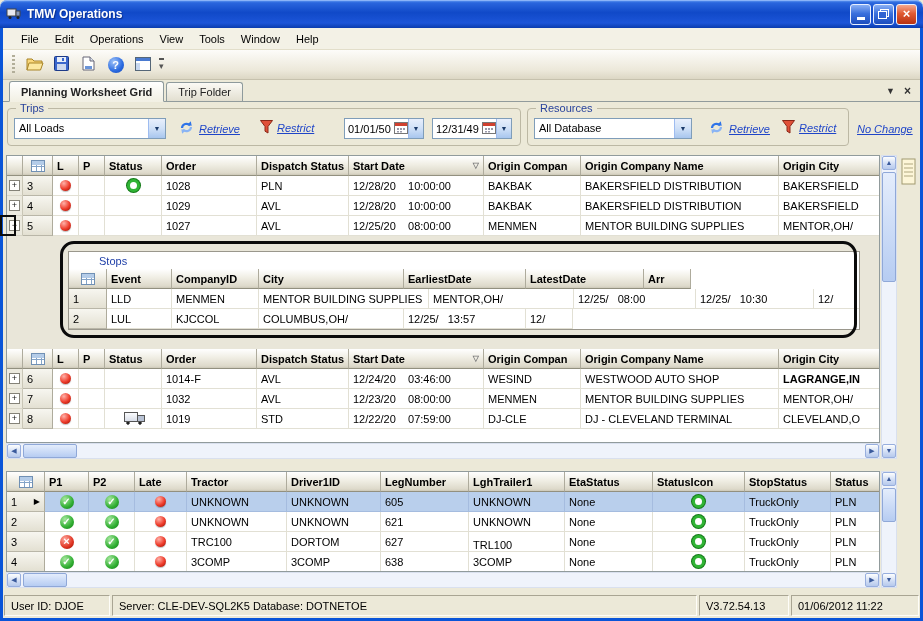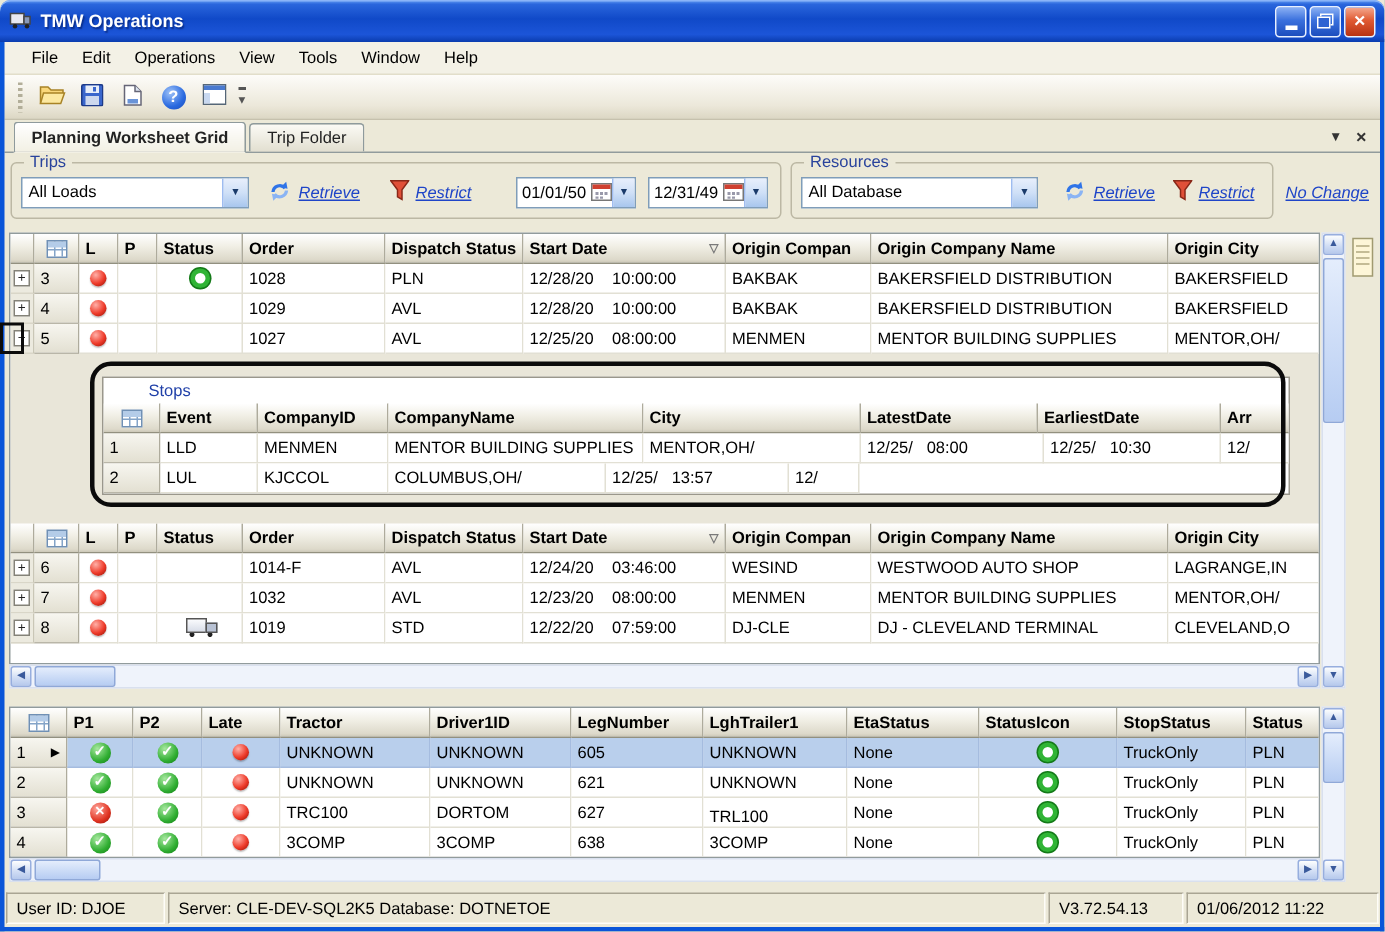--- a/index.html
+++ b/index.html
@@ -338,31 +338,28 @@
         <div class="hrow" id="stopsHeader">
             <div class="hc center" style="width: 38px;">
               <span class="ic i-grid-glyph"></span>
             </div>
             <div class="hc" style="width: 65px;">
               <span>Event</span>
             </div>
             <div class="hc" style="width: 87px;">
               <span>CompanyID</span>
             </div>
-            <div class="hc" style="width: 170px;">
-              <span>CompanyName</span>
-            </div>
             <div class="hc" style="width: 145px;">
               <span>City</span>
             </div>
+            <div class="hc" style="width: 122px;">
+              <span>EarliestDate</span>
+            </div>
             <div class="hc" style="width: 118px;">
               <span>LatestDate</span>
-            </div>
-            <div class="hc" style="width: 122px;">
-              <span>EarliestDate</span>
             </div>
             <div class="hc" style="width: 47px;">
               <span>Arr</span>
             </div>
           </div>
         <div id="stopsRows">
             <div class="gr">
               <div class="gc cell-num" style="width: 38px;"><span>1</span></div>
               <div class="gc" style="width: 65px;"><span>LLD</span></div>
               <div class="gc" style="width: 87px;"><span>MENMEN</span></div>
@@ -422,21 +419,21 @@
           <div class="gc cell-exp" style="width: 16px;"><span class="expbox">+</span></div>
           <div class="gc cell-num" style="width: 30px;"><span>6</span></div>
           <div class="gc cell-icon" style="width: 26px;"><span class="ic i-red-dot"></span></div>
           <div class="gc" style="width: 26px;"></div>
           <div class="gc" style="width: 57px;"></div>
           <div class="gc" style="width: 95px;"><span>1014-F</span></div>
           <div class="gc" style="width: 92px;"><span>AVL</span></div>
           <div class="gc" style="width: 135px;"><span>12/24/20    03:46:00</span></div>
           <div class="gc" style="width: 97px;"><span>WESIND</span></div>
           <div class="gc" style="width: 198px;"><span>WESTWOOD AUTO SHOP</span></div>
-          <div class="gc" style="width: 102px;"><span>LAGRANGE,IN</span></div>
+          <div class="gc" style="width: 102px; font-weight: bold;"><span>LAGRANGE,IN</span></div>
         </div>
         <div class="gr">
           <div class="gc cell-exp" style="width: 16px;"><span class="expbox">+</span></div>
           <div class="gc cell-num" style="width: 30px;"><span>7</span></div>
           <div class="gc cell-icon" style="width: 26px;"><span class="ic i-red-dot"></span></div>
           <div class="gc" style="width: 26px;"></div>
           <div class="gc" style="width: 57px;"></div>
           <div class="gc" style="width: 95px;"><span>1032</span></div>
           <div class="gc" style="width: 92px;"><span>AVL</span></div>
           <div class="gc" style="width: 135px;"><span>12/23/20    08:00:00</span></div>

